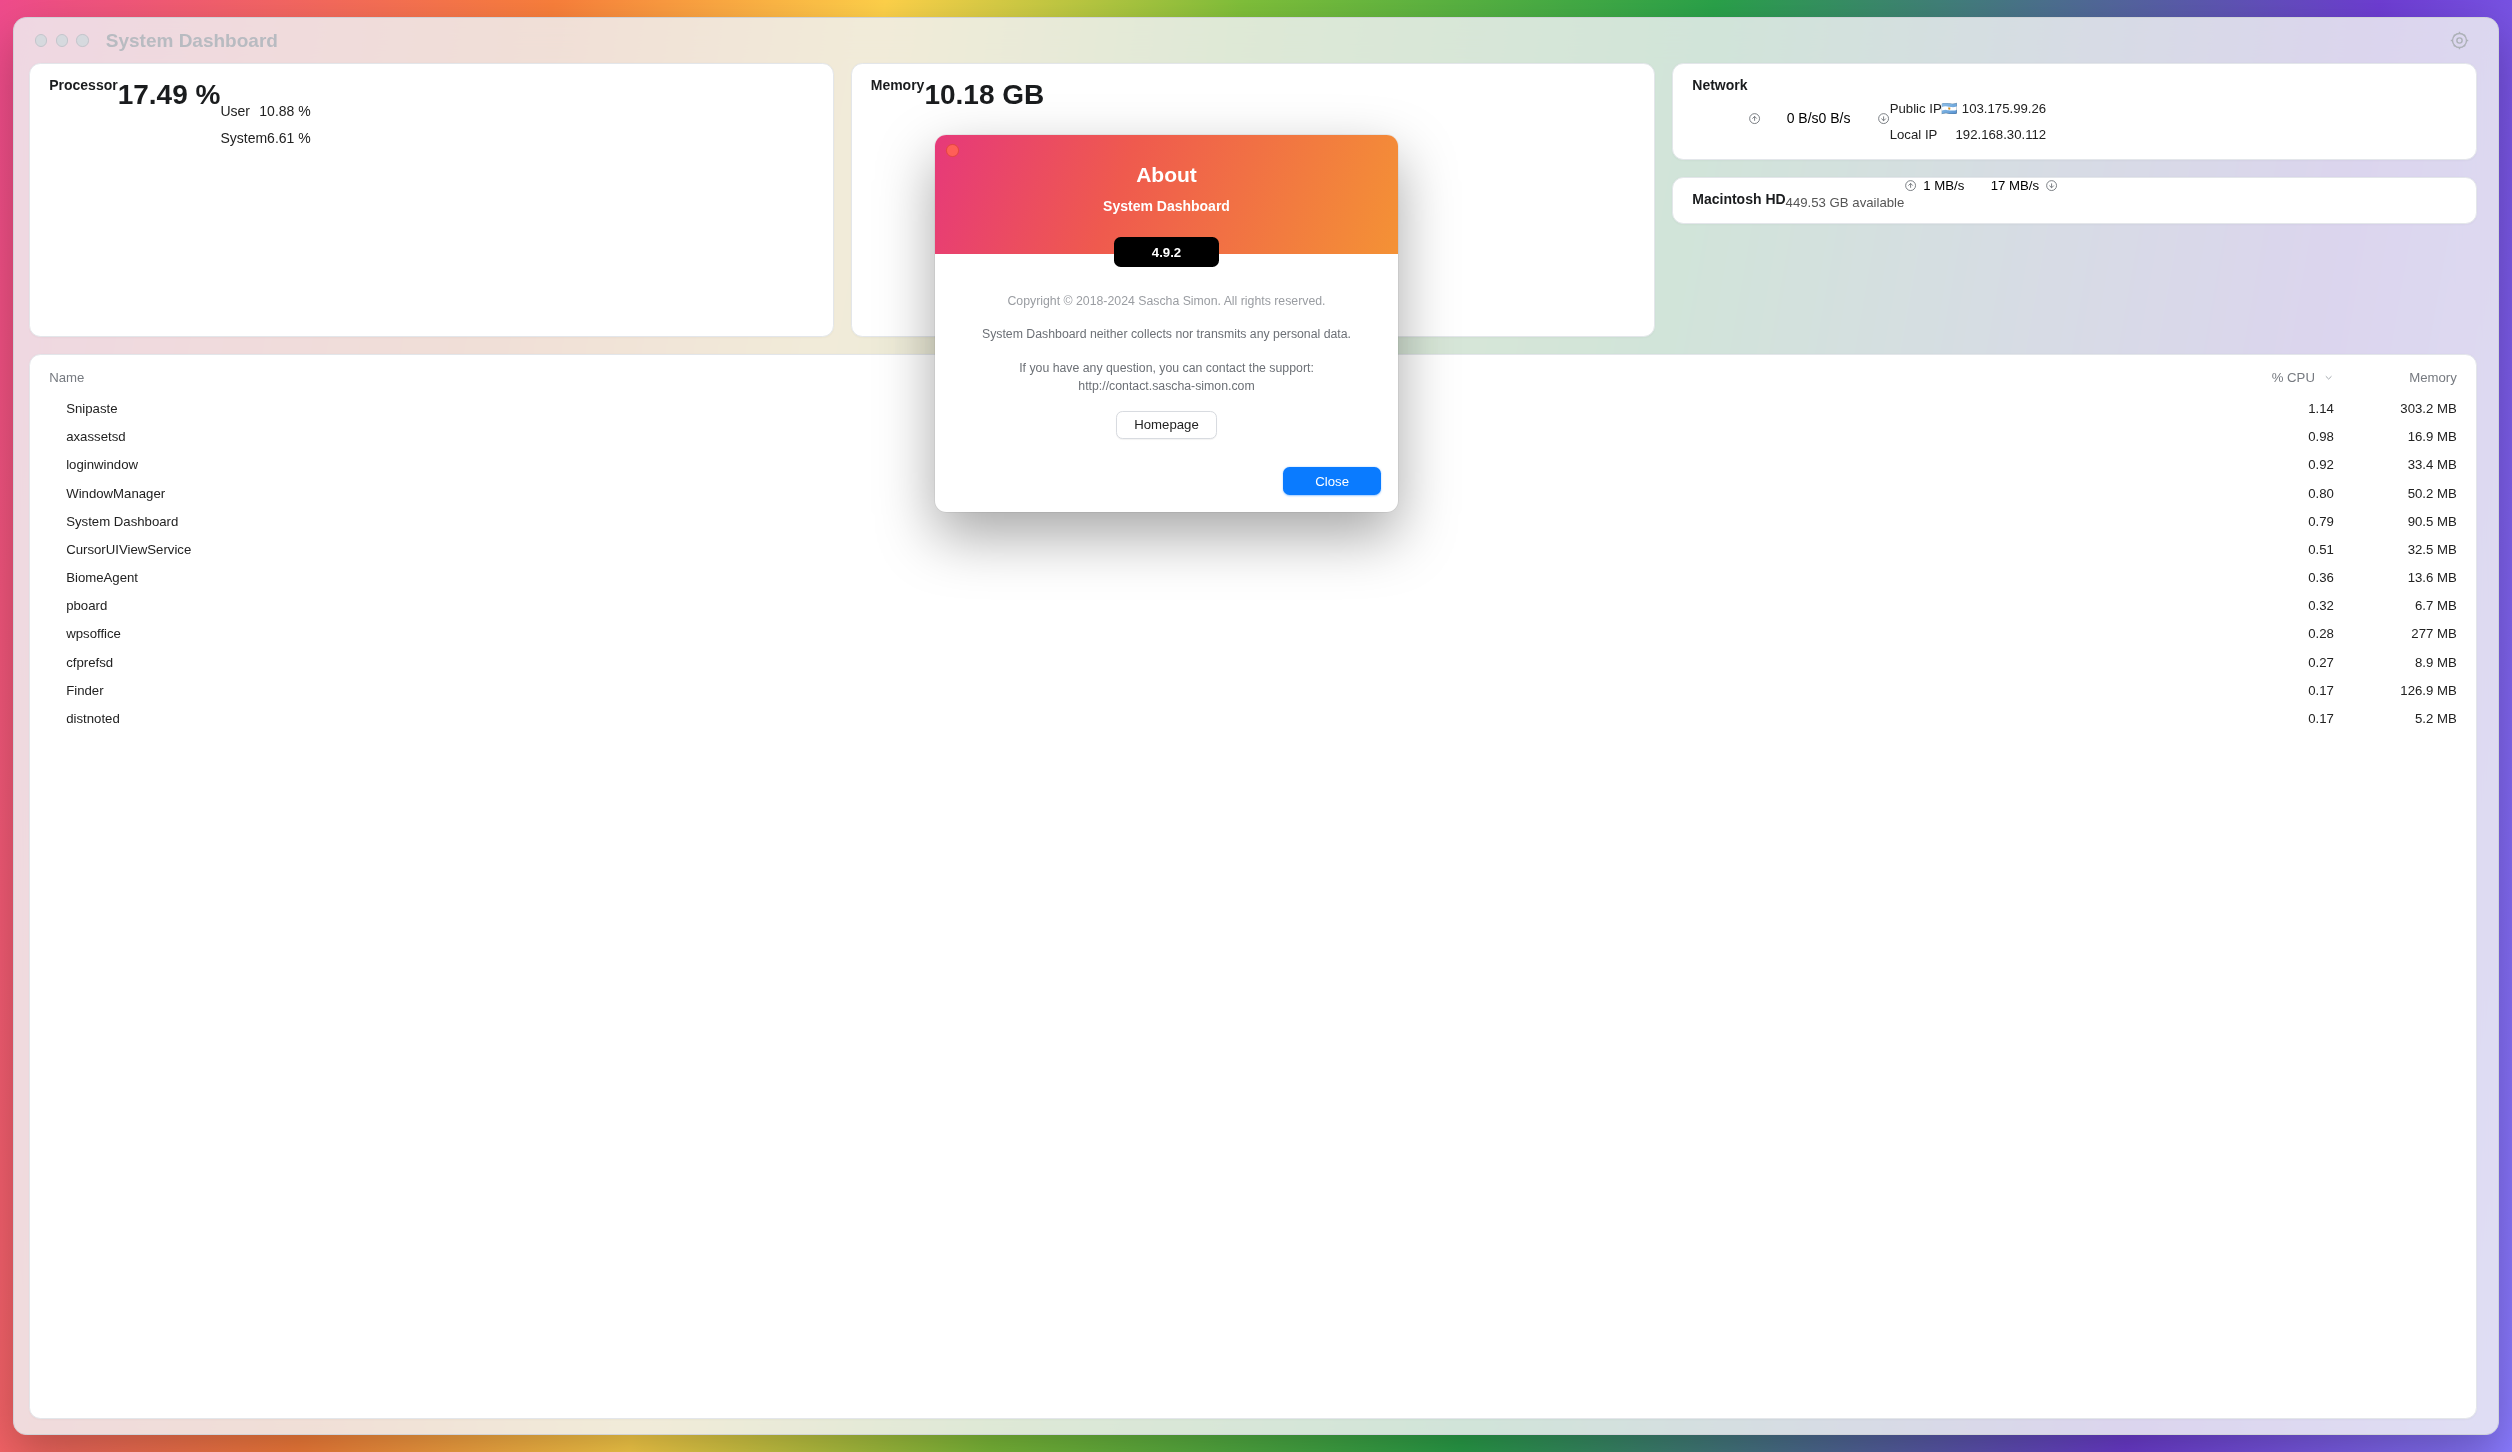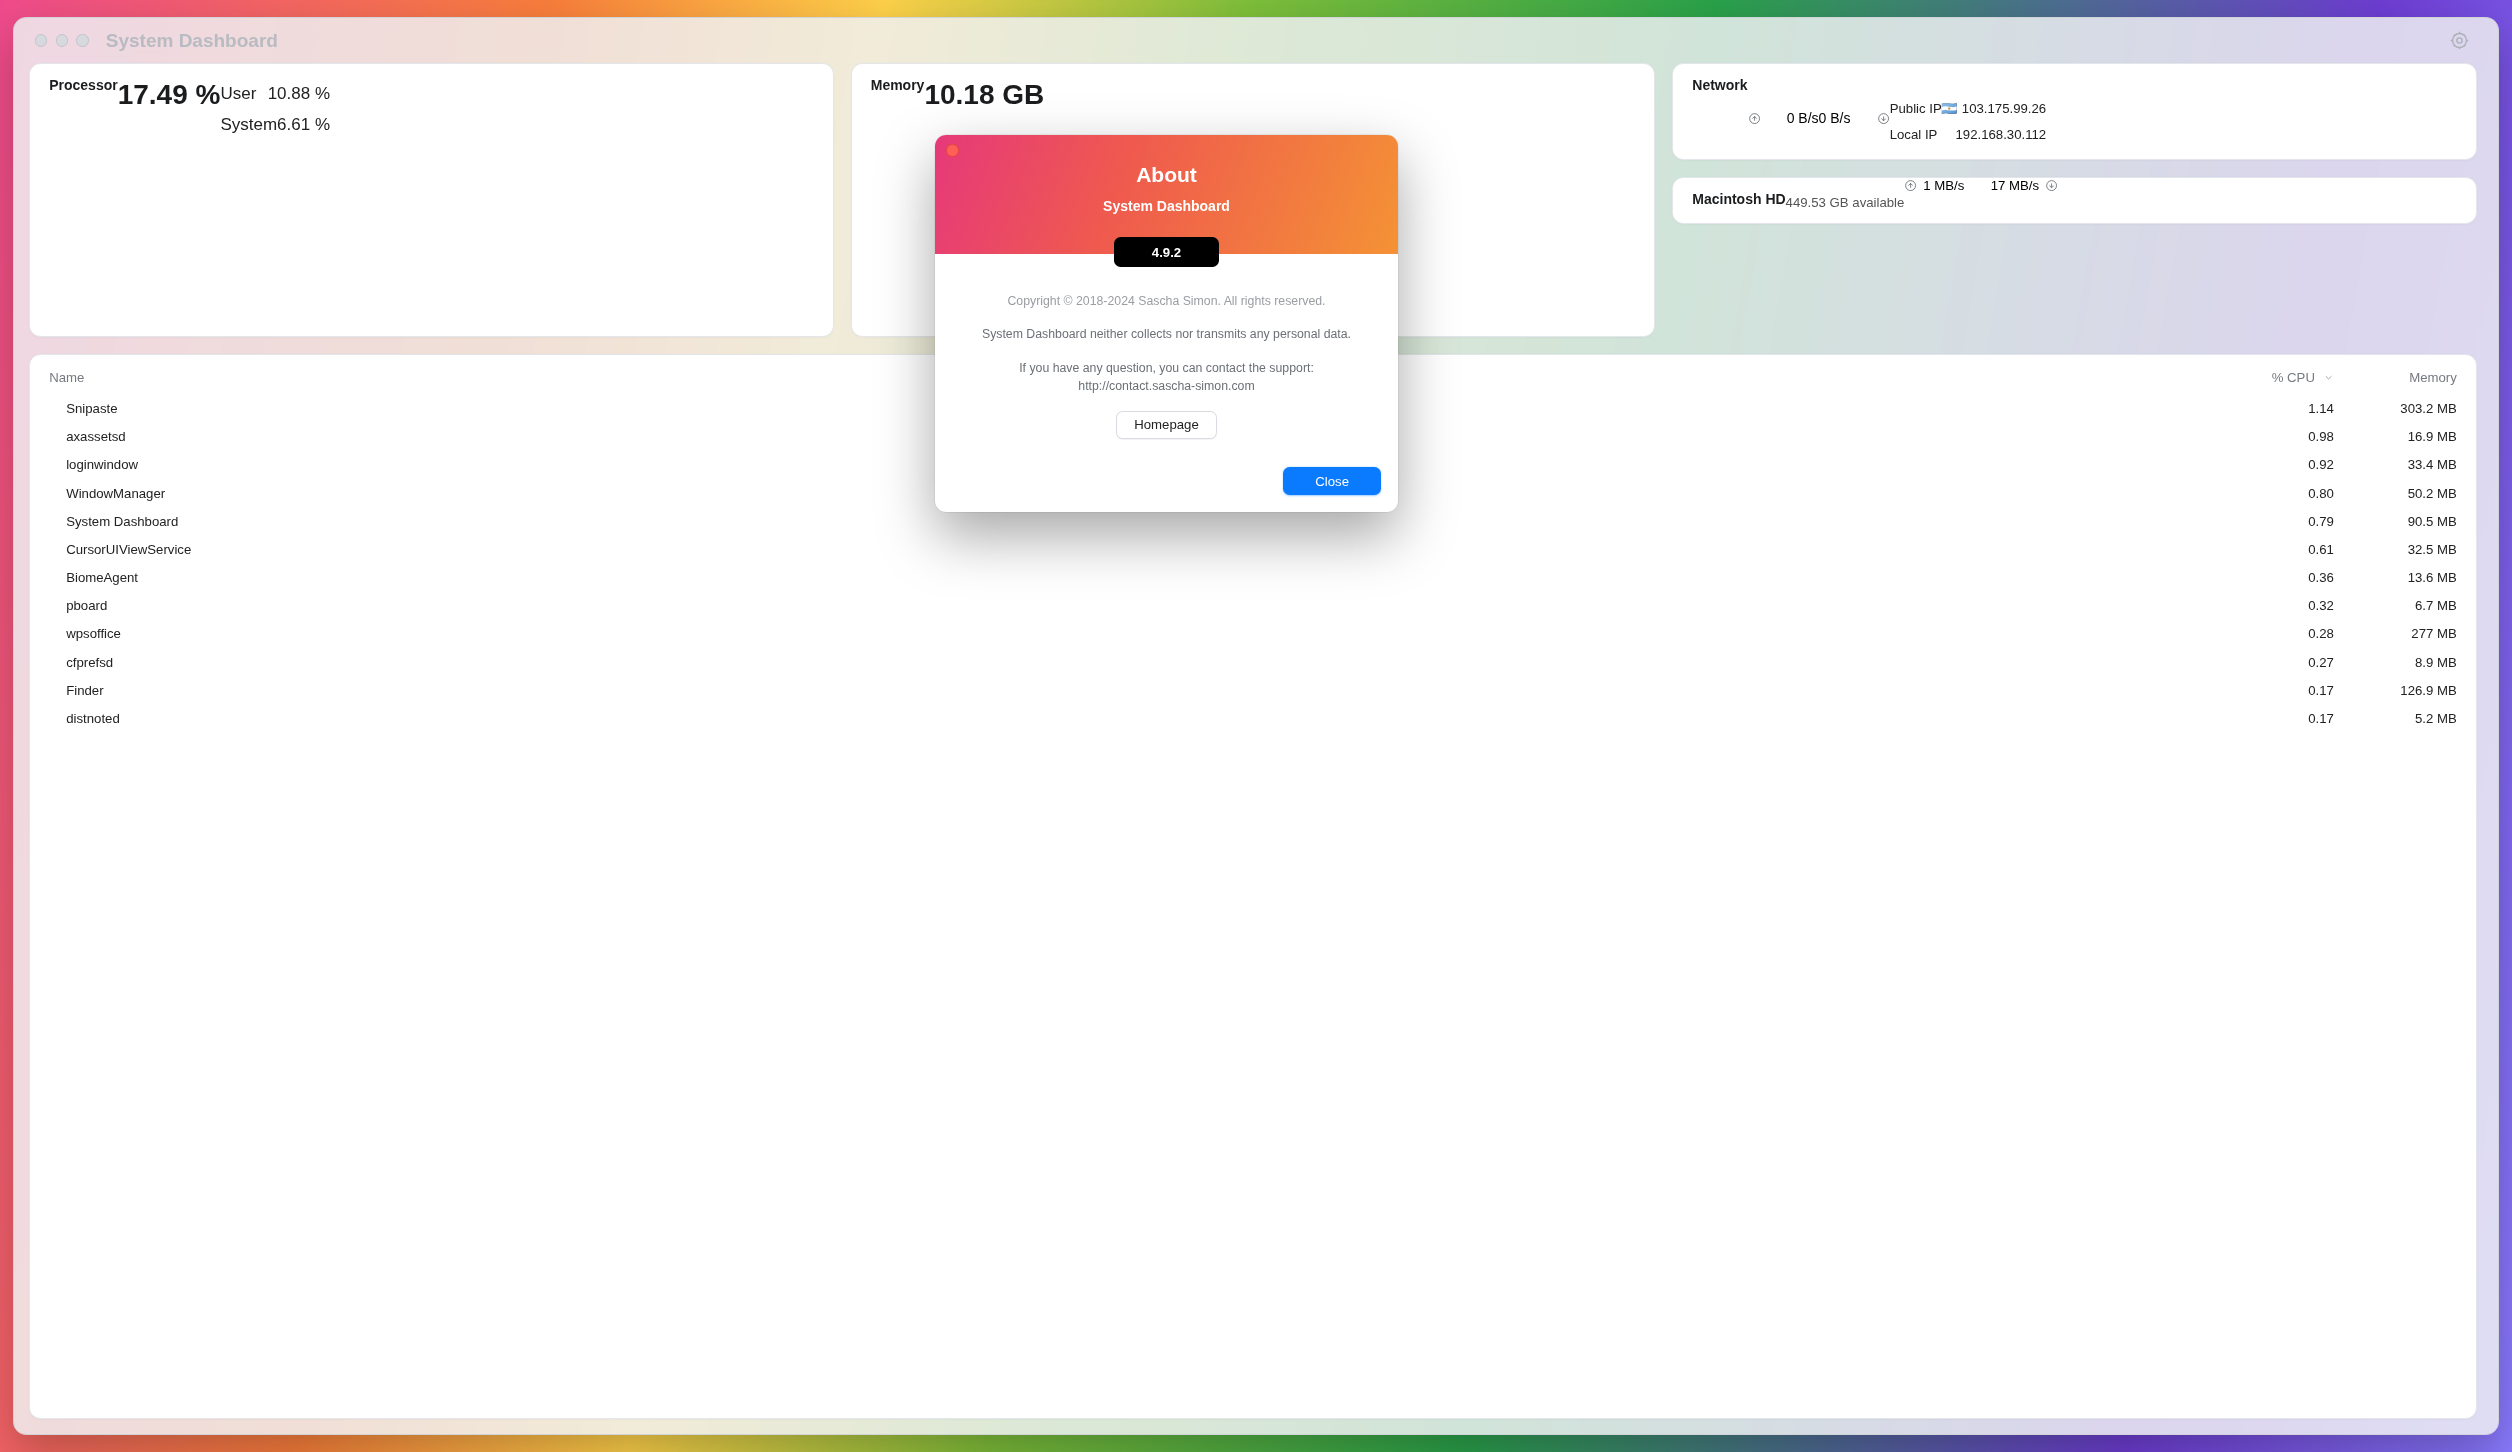--- a/index.html
+++ b/index.html
@@ -68,21 +68,21 @@
     padding:13.2px 19px 11.3px 19px;
     display:flex;
     flex-direction:row;
     box-shadow: 0 0.9px 1.9px rgba(0,0,0,.03);
     position:relative;
   }
   .card-title { font-size:14px; font-weight:600; color:#1a1c1e; }
   .big { font-size:28px; font-weight:700; margin-top:1.9px; color:#1a1c1e;}
   .bar { height:6.6px; background:#e4e7eb; border-radius:3.8px; overflow:hidden; margin-top:9.4px;}
   .bar > span { display:block; height:100%; background:#3ec63e; }
-  .rows { margin-top:1px; font-size:17px; color:#333;text-align:center; }
+  .rows { margin-top:20px; font-size:14px; color:#333;text-align:center; }
   .row { display:flex; justify-content:space-between; padding:5.7px 0;}
   .row span:first-child { color:#222; }
   .row span:last-child { color:#222; }
 
   .proc .chart {
     margin: 13.2px -19px 0 -19px;
     height:81px;
     border-top:0.9px dashed #d5d8dc;
     background:
       repeating-linear-gradient(to bottom, transparent 0 25.5px, #e2e5e9 25.5px 26.4px);
@@ -376,21 +376,21 @@
             <div class="c2">0.80</div>
             <div class="c3">50.2 MB</div>
           </div>
           <div class="tr">
             <div class="c1">System Dashboard</div>
             <div class="c2">0.79</div>
             <div class="c3">90.5 MB</div>
           </div>
           <div class="tr">
             <div class="c1">CursorUIViewService</div>
-            <div class="c2">0.61</div>
+            <div class="c2">0.51</div>
             <div class="c3">32.5 MB</div>
           </div>
           <div class="tr">
             <div class="c1">BiomeAgent</div>
             <div class="c2">0.36</div>
             <div class="c3">13.6 MB</div>
           </div>
           <div class="tr">
             <div class="c1">pboard</div>
             <div class="c2">0.32</div>

